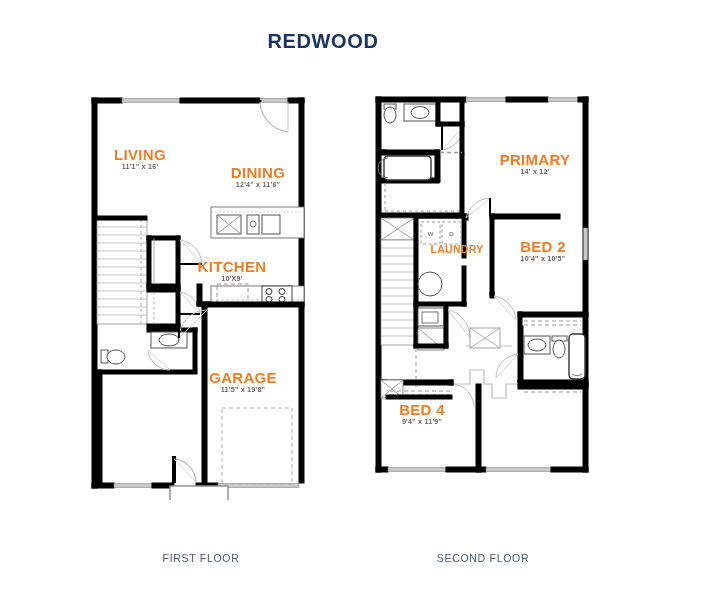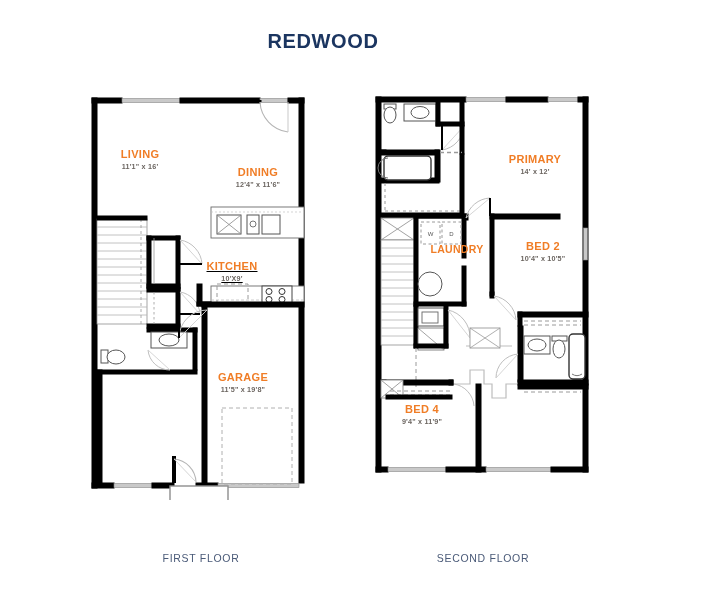--- a/index.html
+++ b/index.html
@@ -54,21 +54,21 @@
 
   .room-label {
     position: absolute;
     text-align: center;
     font-family: "Liberation Sans", sans-serif;
     pointer-events: none;
   }
   .room-name {
     color: #f07d26;
     font-weight: bold;
-    font-size: 11px;
+    font-size: 15px;
     letter-spacing: 0.3px;
     line-height: 13px;
     white-space: nowrap;
   }
   .room-dims {
     color: #6b6560;
     font-weight: bold;
     font-size: 7.2px;
     letter-spacing: 0.2px;
     line-height: 10px;
@@ -203,21 +203,21 @@
     </svg>
 
     <div class="room-label" style="left:0px; top:60px; width:112px;">
       <div class="room-name">LIVING</div>
       <div class="room-dims">11'1" x 16'</div>
     </div>
     <div class="room-label" style="left:118px; top:78px; width:112px;">
       <div class="room-name">DINING</div>
       <div class="room-dims">12'4" x 11'6"</div>
     </div>
-    <div class="room-label" style="left:96px; top:172px; width:104px;text-decoration:underline;">
+    <div class="room-label" style="left:96px; top:172px; width:104px;">
       <div class="room-name">KITCHEN</div>
       <div class="room-dims">10'X9'</div>
     </div>
     <div class="room-label" style="left:117px; top:283px; width:84px;">
       <div class="room-name">GARAGE</div>
       <div class="room-dims">11'5" x 19'8"</div>
     </div>
   </div>
 
   <div id="floor-two-wrap">

